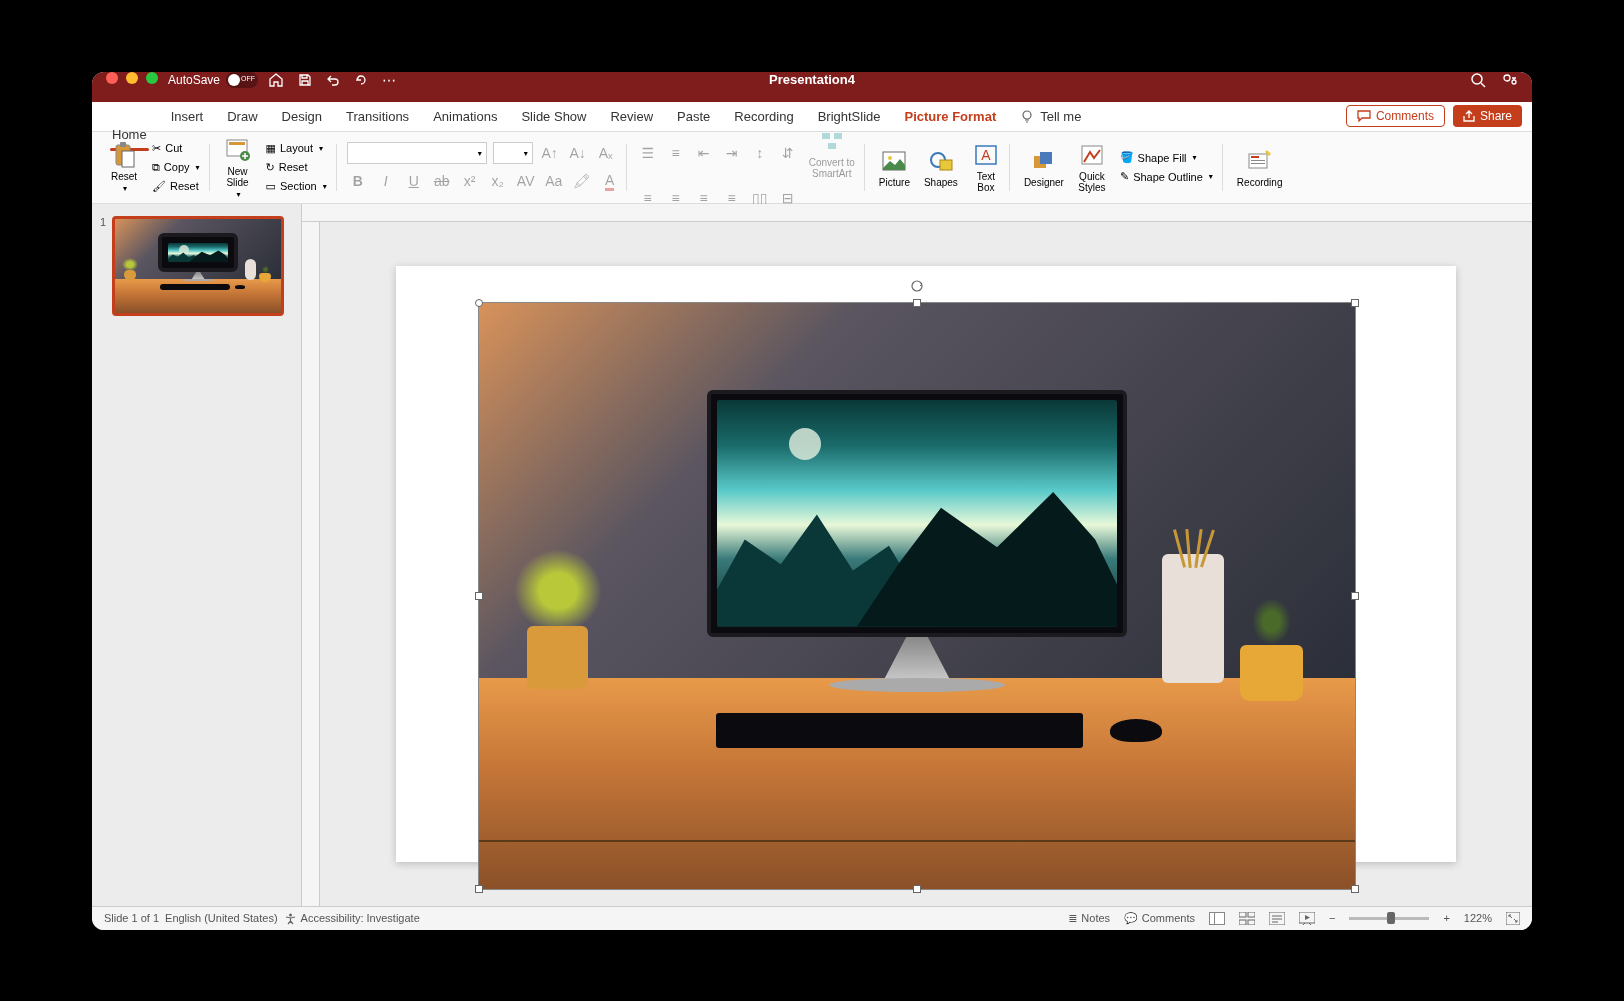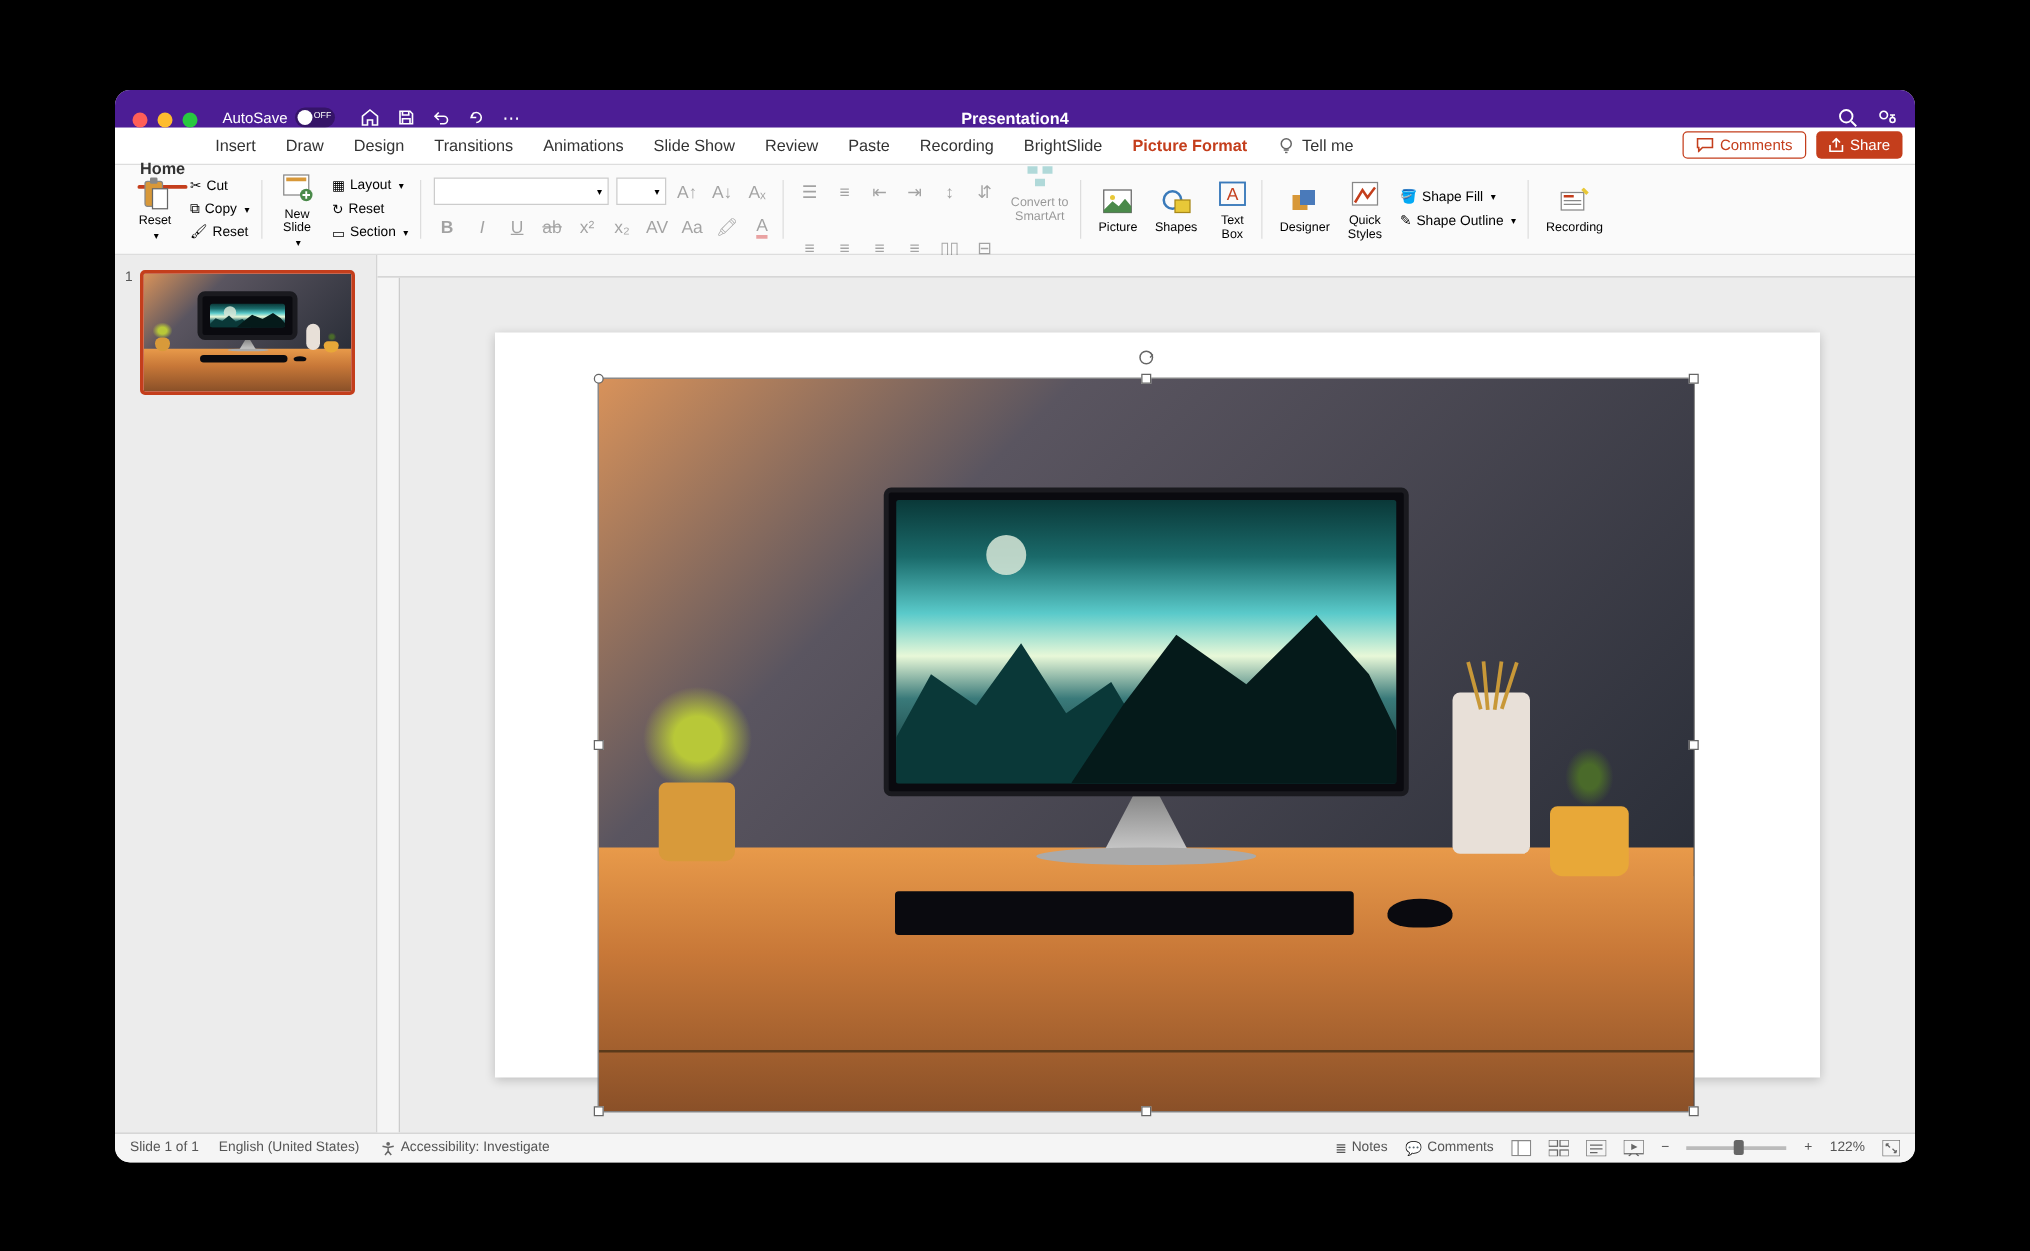--- a/index.html
+++ b/index.html
@@ -1,38 +1,38 @@
 <!DOCTYPE html>
 <html><head>
 <meta charset="utf-8">
 <style>
 * { margin: 0; padding: 0; box-sizing: border-box; font-family: -apple-system, BlinkMacSystemFont, "Segoe UI", sans-serif; }
 body { background: #000; width: 1624px; height: 1001px; display: flex; align-items: center; justify-content: center; }
 .window { width: 1440px; height: 858px; background: #f0f0f0; border-radius: 12px; overflow: hidden; display: flex; flex-direction: column; box-shadow: 0 20px 60px rgba(0,0,0,0.5); }
 
 
-.titlebar { height: 30px; background: #4c1d95; display: flex; align-items: flex-end; padding: 0 14px; gap: 10px; position: relative; }
+.titlebar { height: 30px; background: #7f1d1d; display: flex; align-items: flex-start; padding: 0 14px; position: relative; }
 .traffic { display: flex; gap: 8px; }
 .tl { width: 12px; height: 12px; border-radius: 50%; }
 .tl.red { background: #ff5f57; }
 .tl.yel { background: #febc2e; }
 .tl.grn { background: #28c840; }
 .autosave { display: flex; align-items: center; gap: 6px; color: #fff; font-size: 12px; margin-left: 10px; }
 .switch { width: 32px; height: 16px; background: rgba(0,0,0,0.3); border-radius: 8px; position: relative; }
 .switch-knob { width: 12px; height: 12px; background: #fff; border-radius: 50%; position: absolute; top: 2px; left: 2px; }
 .switch-off { font-size: 7px; color: #fff; position: absolute; right: 3px; top: 3px; }
 .qat { display: flex; gap: 14px; margin-left: 10px; align-items: center; }
 .qat-icon { color: #fff; font-size: 14px; cursor: pointer; display: flex; align-items: center; }
 .title { position: absolute; left: 50%; transform: translateX(-50%); color: #fff; font-size: 13px; font-weight: 600; }
 .title-right { position: absolute; right: 14px; display: flex; gap: 16px; }
 
 
 .tabs { height: 30px; background: #fff; display: flex; align-items: center; padding: 0 10px; border-bottom: 1px solid #ddd; gap: 4px; }
 .tab { padding: 5px 10px; font-size: 13px; color: #333; cursor: pointer; border-radius: 4px; }
-.tab.active { font-weight: 700; position: relative; margin-top: 37px; }
+.tab.active { font-weight: 400; position: relative; margin-top: 37px; }
 .tab.active::after { content: ''; position: absolute; bottom: -4px; left: 8px; right: 8px; height: 3px; background: #c43e1c; border-radius: 2px; }
 .tab.contextual { color: #c43e1c; font-weight: 600; }
 .tab.tellme { display: flex; gap: 6px; align-items: center; }
 .tabs-right { margin-left: auto; display: flex; gap: 8px; }
 .btn-outline { border: 1px solid #c43e1c; color: #c43e1c; background: #fff; padding: 3px 10px; font-size: 12px; border-radius: 4px; cursor: pointer; display: flex; align-items: center; gap: 5px; }
 .btn-solid { background: #c43e1c; color: #fff; border: none; padding: 3px 10px; font-size: 12px; border-radius: 4px; cursor: pointer; display: flex; align-items: center; gap: 5px; }
 
 
 .ribbon { height: 72px; background: #fafafa; border-bottom: 1px solid #ddd; display: flex; padding: 4px 8px; gap: 4px; }
 .rgroup { display: flex; flex-direction: column; justify-content: center; align-items: center; padding: 0 6px; position: relative; }
@@ -68,21 +68,21 @@
 .handle.tr { top: -4px; right: -4px; }
 .handle.bl { bottom: -4px; left: -4px; }
 .handle.br { bottom: -4px; right: -4px; }
 .handle.tm { top: -4px; left: 50%; transform: translateX(-50%); }
 .handle.bm { bottom: -4px; left: 50%; transform: translateX(-50%); }
 .handle.ml { top: 50%; left: -4px; transform: translateY(-50%); }
 .handle.mr { top: 50%; right: -4px; transform: translateY(-50%); }
 .rot { position: absolute; top: -24px; left: 50%; transform: translateX(-50%); width: 14px; height: 14px; }
 
 
-.status { height: 24px; background: #f5f5f5; border-top: 1px solid #ccc; display: flex; align-items: center; padding: 0 12px; font-size: 11px; color: #555; gap: 16px; }
+.status { height: 24px; background: #f5f5f5; border-top: 1px solid #ccc; display: flex; align-items: center; padding: 0 12px; font-size: 11px; color: #555; gap: 6px; }
 .status-right { margin-left: auto; display: flex; align-items: center; gap: 14px; }
 .vbtn { cursor: pointer; display: flex; align-items: center; gap: 4px; }
 .zoom-slider { width: 80px; height: 3px; background: #bbb; position: relative; }
 .zoom-thumb { position: absolute; width: 8px; height: 12px; background: #666; top: -5px; left: 38px; border-radius: 2px; }
 
 
 .desk-scene { width: 100%; height: 100%; position: relative; overflow: hidden; background: radial-gradient(ellipse at 20% 50%, #e8a05a 0%, #3a3a42 50%, #1a1a22 100%); }
 .wall { position: absolute; top: 0; left: 0; right: 0; height: 68%; background: linear-gradient(135deg, #d8925a 0%, #5a5560 30%, #2a2e38 100%); }
 .desk-top { position: absolute; bottom: 0; left: 0; right: 0; height: 36%; background: linear-gradient(180deg, #e89a4a 0%, #c87838 40%, #8a5028 100%); }
 .desk-edge { position: absolute; bottom: 8%; left: 0; right: 0; height: 2px; background: #5a3a1a; }

